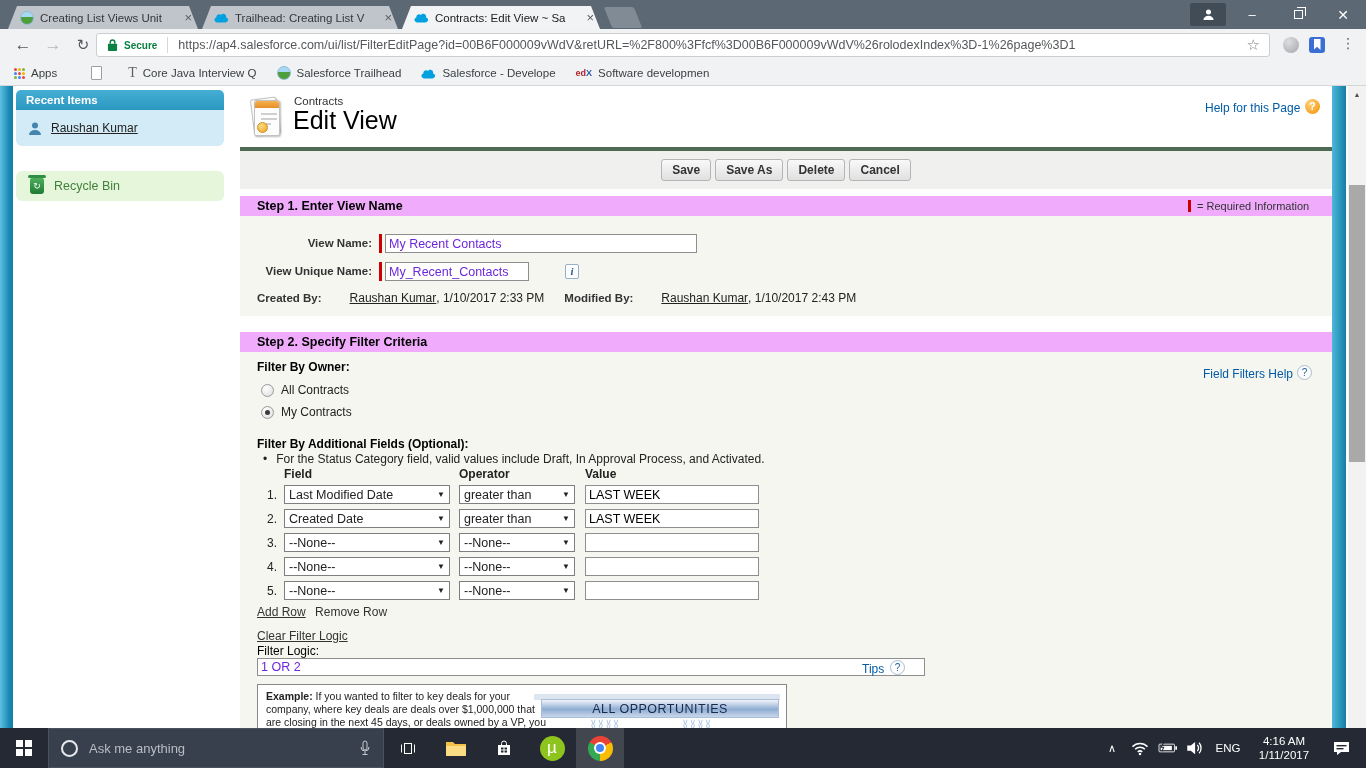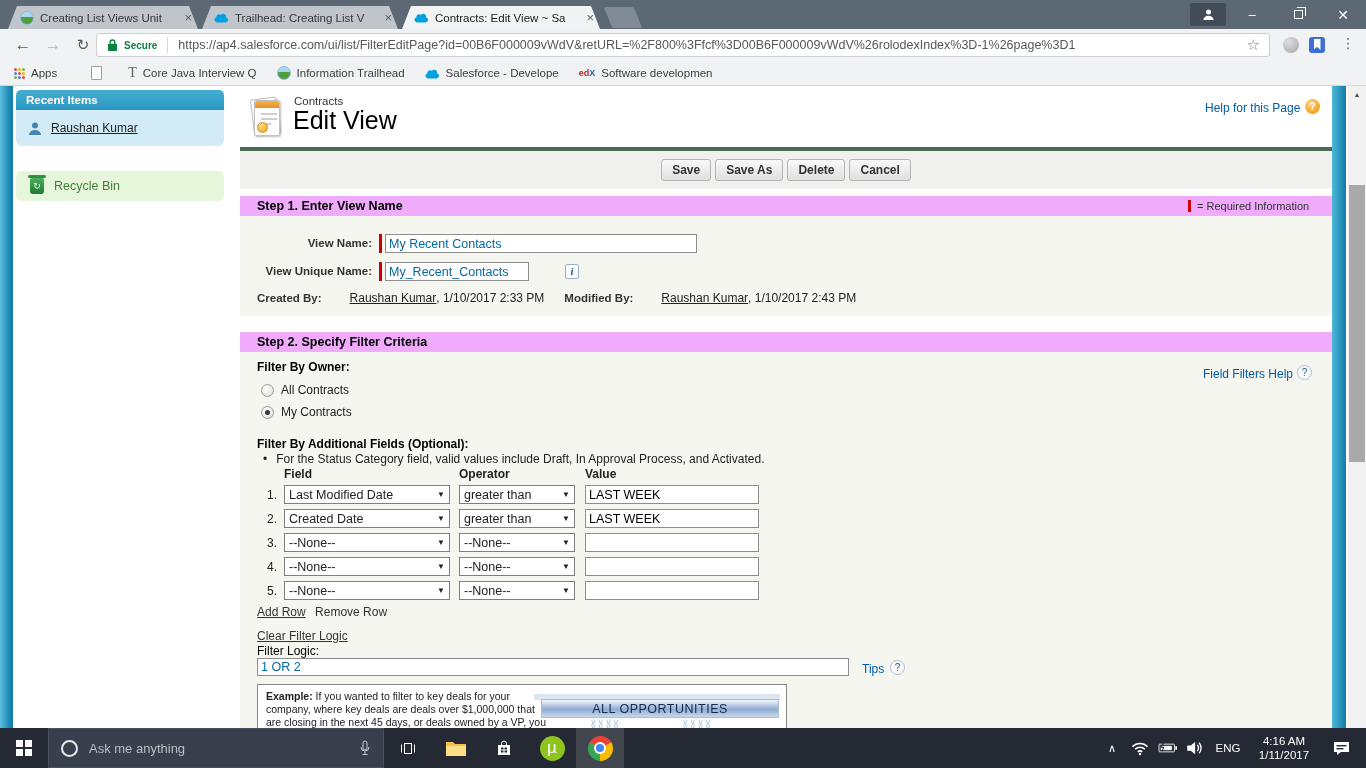--- a/index.html
+++ b/index.html
@@ -88,21 +88,21 @@
   .req{position:absolute;left:948px;top:4px;display:flex;align-items:center;font-size:11px;color:#333;}
   .req-bar{width:3px;height:12px;background:#c00;margin-right:6px;}
   .body1{position:absolute;left:240px;top:130px;width:1092px;height:100px;background:#f6f6f1;}
   .body2{position:absolute;left:240px;top:266px;width:1092px;height:376px;background:#f6f6f1;}
 
   
   .frm-label{position:absolute;left:240px;width:132px;text-align:right;font-size:11.5px;font-weight:bold;color:#333;}
   #lbl-vn{top:151px;} #lbl-vun{top:179px;}
   .reqmark{position:absolute;left:379px;width:3px;height:19px;background:#c00;}
   #rm1{top:148px;} #rm2{top:176px;}
-  .inp{position:absolute;height:19px;border:1px solid #8e8e8e;background:#fff;font-size:12.5px;color:#0369a1;padding:0 3px;}
+  .inp{position:absolute;height:19px;border:1px solid #8e8e8e;background:#fff;font-size:12.5px;color:#6d28d9;padding:0 3px;}
   #vn{left:385px;top:148px;width:312px;}
   #vun{left:385px;top:176px;width:144px;}
   .info-ic{position:absolute;left:565px;top:178px;width:14px;height:15px;background:#fff;border:1px solid #98b0c8;border-radius:2px;color:#1f5da0;font-family:"Liberation Serif",serif;font-style:italic;font-weight:bold;font-size:11px;text-align:center;line-height:13px;}
   .created{position:absolute;left:257px;top:205px;font-size:12px;color:#222;display:flex;align-items:baseline;}
   .created b{font-size:11.5px;color:#333;}
   .created a{color:#222;text-decoration:underline;}
   .ml28{margin-left:28px;} .ml20{margin-left:20px;}
 
   
   .fbo{position:absolute;left:257px;top:274px;font-weight:bold;font-size:12px;color:#000;}
@@ -125,21 +125,21 @@
   .fsel{width:166px;height:19px;background:#fff;border:1px solid #7f7f7f;display:flex;align-items:center;justify-content:space-between;padding:0 4px;font-size:12.5px;margin-right:9px;}
   .fsel.op{width:116px;margin-right:10px;}
   .fsel .arr{font-size:8px;color:#222;margin-left:4px;}
   .fval{width:174px;height:19px;border:1px solid #8e8e8e;font-size:12.5px;padding:0 3px;background:#fff;}
 
   .rowlinks{position:absolute;left:257px;top:519px;font-size:12px;color:#333;}
   .rowlinks .add{text-decoration:underline;}
   .rowlinks .rem{margin-left:6px;}
   .clearfl{position:absolute;left:257px;top:543px;font-size:12px;color:#333;text-decoration:underline;}
   .fl-label{position:absolute;left:257px;top:558px;font-size:12px;color:#000;}
-  #flinput{left:257px;top:572px;width:592px;height:18px;}
+  #flinput{left:257px;top:572px;width:668px;height:18px;}
   .tips{position:absolute;left:862px;top:576px;color:#015ba7;font-size:12px;}
   #tipsq{left:890px;top:574px;}
 
   .ex-box{position:absolute;left:257px;top:598px;width:530px;height:60px;border:1px solid #888;background:#fff;}
   .ex-text{position:absolute;left:8px;top:5px;width:280px;font-size:10.5px;line-height:13px;color:#222;}
   .ex-shadow{position:absolute;left:276px;top:9px;width:246px;height:6px;background:#dce5f0;}
   .ex-banner{position:absolute;left:283px;top:14px;width:238px;height:19px;background:linear-gradient(180deg,#f0f4fa 0%,#8fadd2 55%,#c8d7ea 100%);border:1px solid #a9bed8;color:#16294e;font-size:12.5px;display:flex;align-items:center;justify-content:center;letter-spacing:.5px;}
   .chev{position:absolute;top:35px;color:#a9c3df;font-size:9px;line-height:5px;letter-spacing:1px;text-align:center;}
   #c1{left:332px;} #c2{left:424px;}
 
@@ -241,21 +241,21 @@
     </div>
     <div class="bm">
         <span class="page-ic"></span>
       </div>
     <div class="bm">
       <span class="t-ic">T</span>
       <span class="lbl">Core Java Interview Q</span>
     </div>
     <div class="bm">
       <span class="th-badge"></span>
-      <span class="lbl">Information Trailhead</span>
+      <span class="lbl">Salesforce Trailhead</span>
     </div>
     <div class="bm">
       <svg width="15" height="11" viewBox="0 0 32 22">
           <path d="M25.6 10.8c.2-.6.3-1.2.3-1.9 0-3.3-2.7-6-6-6-2.1 0-4 1.1-5.1 2.8C13.9 4.6 12.5 4 11 4 7.7 4 5 6.7 5 10c0 .3 0 .6.1.9C2.7 11.5 1 13.6 1 16c0 3 2.4 5.4 5.4 5.4h18.2c2.9 0 5.4-2.4 5.4-5.4 0-2.6-1.9-4.8-4.4-5.2z" fill="#00a1e0"></path>
         </svg>
       <span class="lbl">Salesforce - Develope</span>
     </div>
     <div class="bm">
       <span class="edx"><span class="e">ed</span><span class="x">X</span></span>
       <span class="lbl">Software developmen</span>

